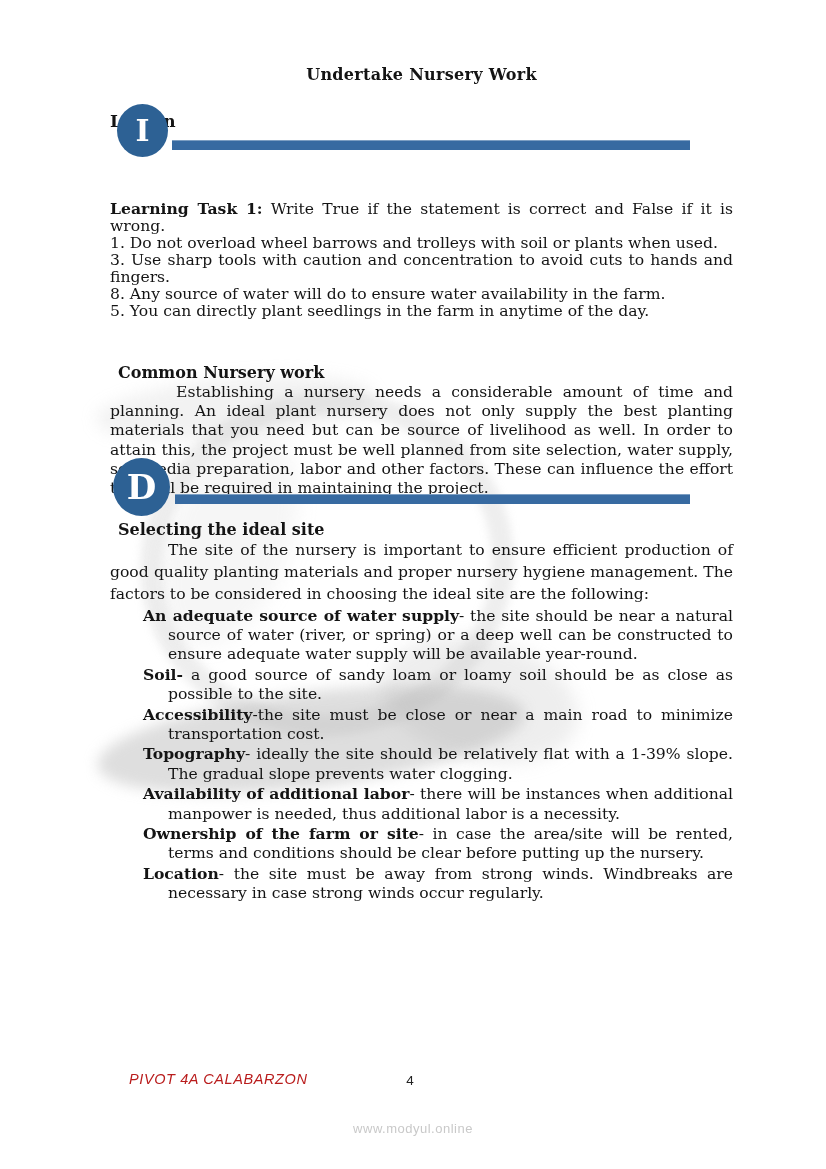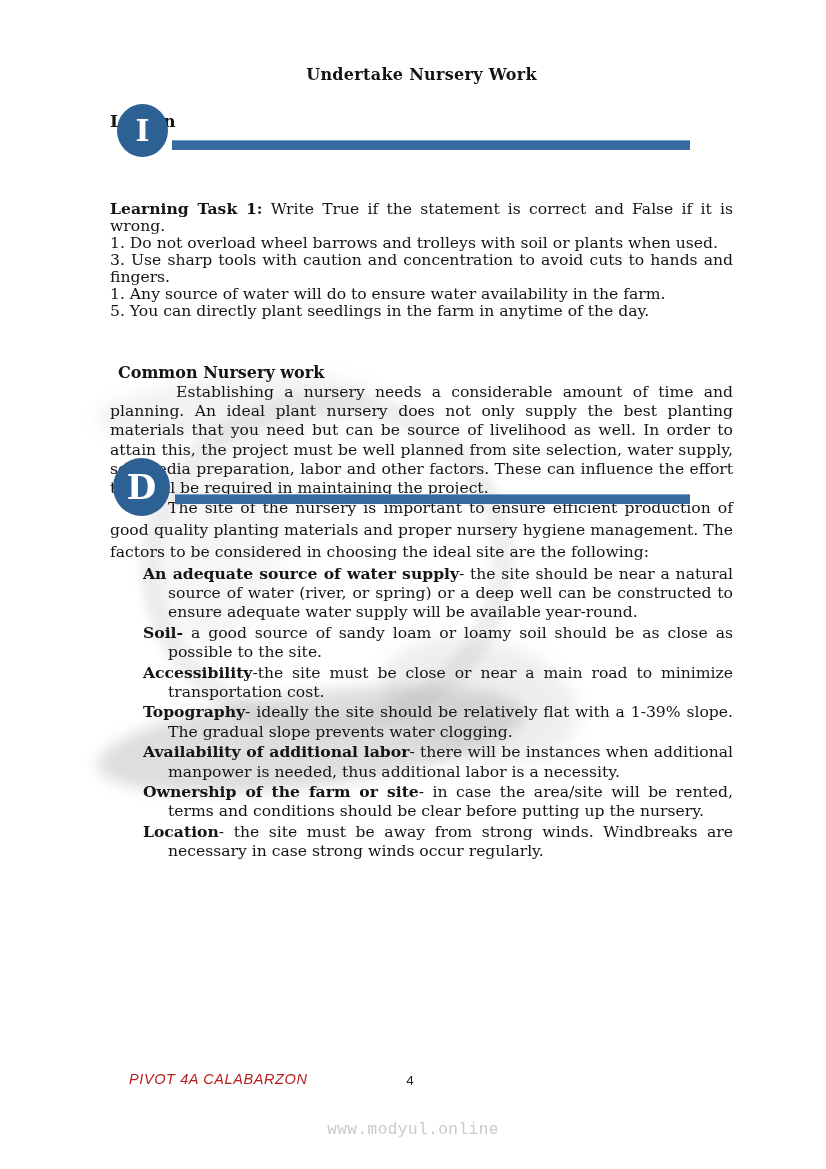--- a/index.html
+++ b/index.html
@@ -76,22 +76,22 @@
     font-family:"Liberation Sans",sans-serif;font-style:italic;
     font-size:14.5px;color:#b91c1c;letter-spacing:0.6px;margin-left:44px;
   }
   .page-number{
     position:absolute;z-index:2;left:110px;top:1073px;width:600px;
     text-align:center;font-family:"Liberation Sans",sans-serif;
     font-size:13.5px;color:#222222;
   }
   .site-watermark{
     position:absolute;z-index:2;left:0;top:1121px;width:826px;
-    text-align:center;font-family:Liberation Mono, monospace;
-    font-size:16px;color:var(--wm-gray,#c9c9c9);letter-spacing:0.5px;
+    text-align:center;font-family:Liberation Sans, sans-serif;
+    font-size:13px;color:var(--wm-gray,#c9c9c9);letter-spacing:0.5px;
   }
 </style>
 </head>
 <body>
 
 <div class="wm wm-ring"></div>
 <div class="wm wm-blob4"></div>
 <div class="wm wm-blob2"></div>
 <div class="wm wm-blob3"></div>
 <div class="wm wm-blob1"></div>
@@ -109,27 +109,28 @@
 </div>
 <div class="rule rule-d"></div>
 
 <div class="content">
 
 
   <div class="task-block">
     <p><b>Learning Task 1:</b><span> Write True if the statement is correct and False if it is wrong.</span></p>
     <p>1. Do not overload wheel barrows and trolleys with soil or plants when used.</p>
     <p>3. Use sharp tools with caution and concentration to avoid cuts to hands and fingers.</p>
-    <p>1. Any source of water will do to ensure water availability in the farm.</p>
+    <p>8. Any source of water will do to ensure water availability in the farm.</p>
     <p>5. You can directly plant seedlings in the farm in anytime of the day.</p>
   </div>
 
   <h3 class="section-heading common-heading" style="margin-bottom:0;">Common Nursery work</h3>
   <p class="common-body">Establishing a nursery needs a considerable amount of time and planning. An ideal plant nursery does not only supply the best planting materials that you need but can be source of livelihood as well. In order to attain this, the project must be well planned from site selection, water supply, soil/media preparation, labor and other factors. These can influence the effort that will be required in maintaining the project.</p>
 
+  <h3 class="section-heading select-heading" style="margin-bottom:0;">Selecting the ideal site</h3>
   <p class="select-body">The site of the nursery is important to ensure efficient production of good quality planting materials and proper nursery hygiene management. The factors to be considered in choosing the ideal site are the following:</p>
 
   <div class="factor-list">
     <p class="factor"><b>An adequate source of water supply</b><span>- the site should be near a natural source of water (river, or spring) or a deep well can be constructed to ensure adequate water supply will be available year-round.</span></p>
     <p class="factor"><b>Soil-</b><span> a good source of sandy loam or loamy soil should be as close as possible to the site.</span></p>
     <p class="factor"><b>Accessibility</b><span>-the site must be close or near a main road to minimize transportation cost.</span></p>
     <p class="factor"><b>Topography</b><span>- ideally the site should be relatively flat with a 1-39% slope. The gradual slope prevents water clogging.</span></p>
     <p class="factor"><b>Availability of additional labor</b><span>- there will be instances when additional manpower is needed, thus additional labor is a necessity.</span></p>
     <p class="factor"><b>Ownership of the farm or site</b><span>- in case the area/site will be rented, terms and conditions should be clear before putting up the nursery.</span></p>
     <p class="factor"><b>Location</b><span>- the site must be away from strong winds. Windbreaks are necessary in case strong winds occur regularly.</span></p>

